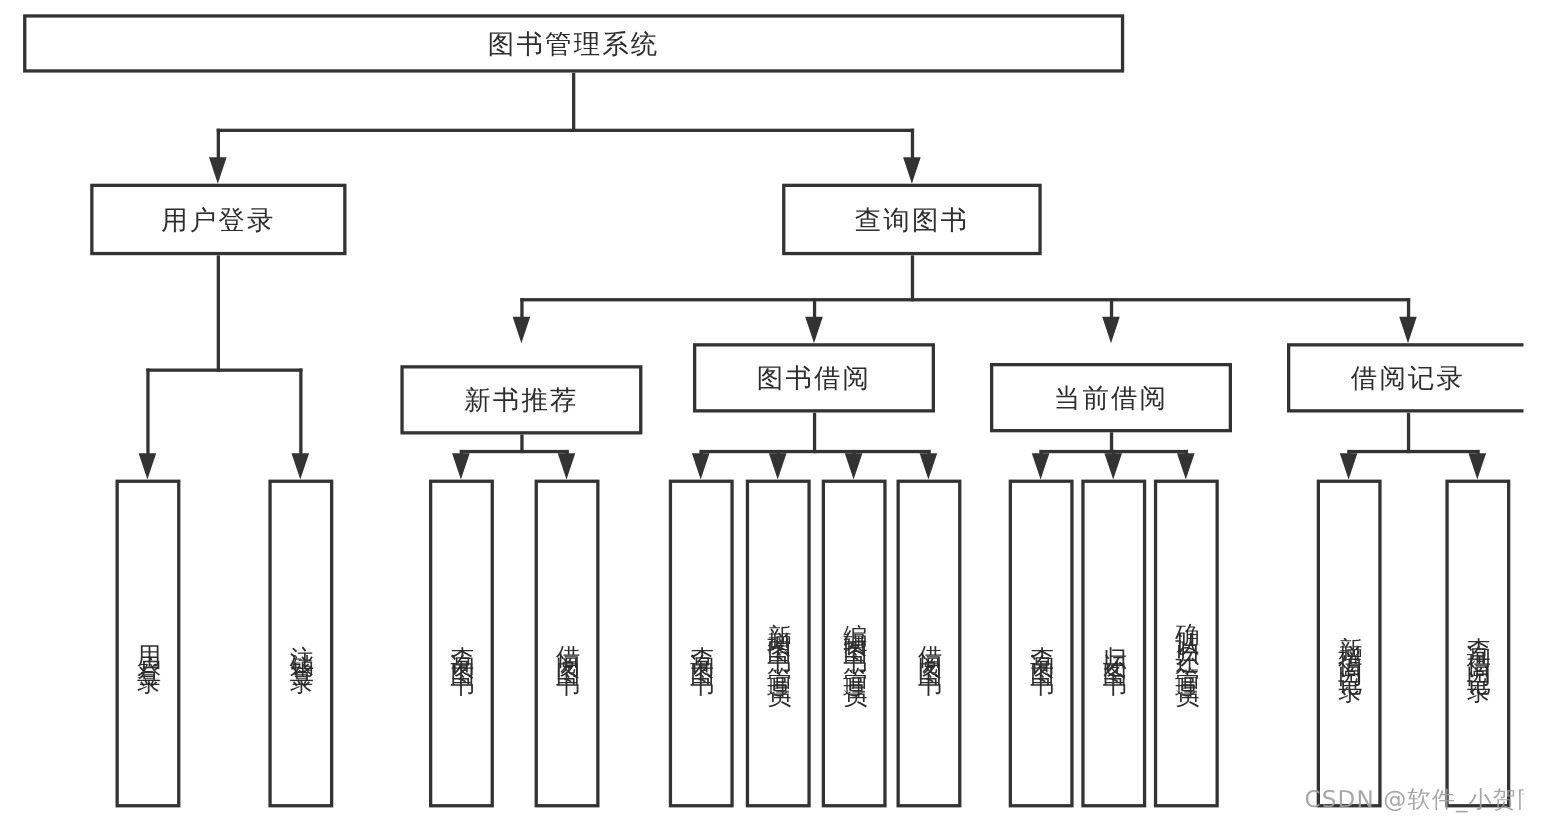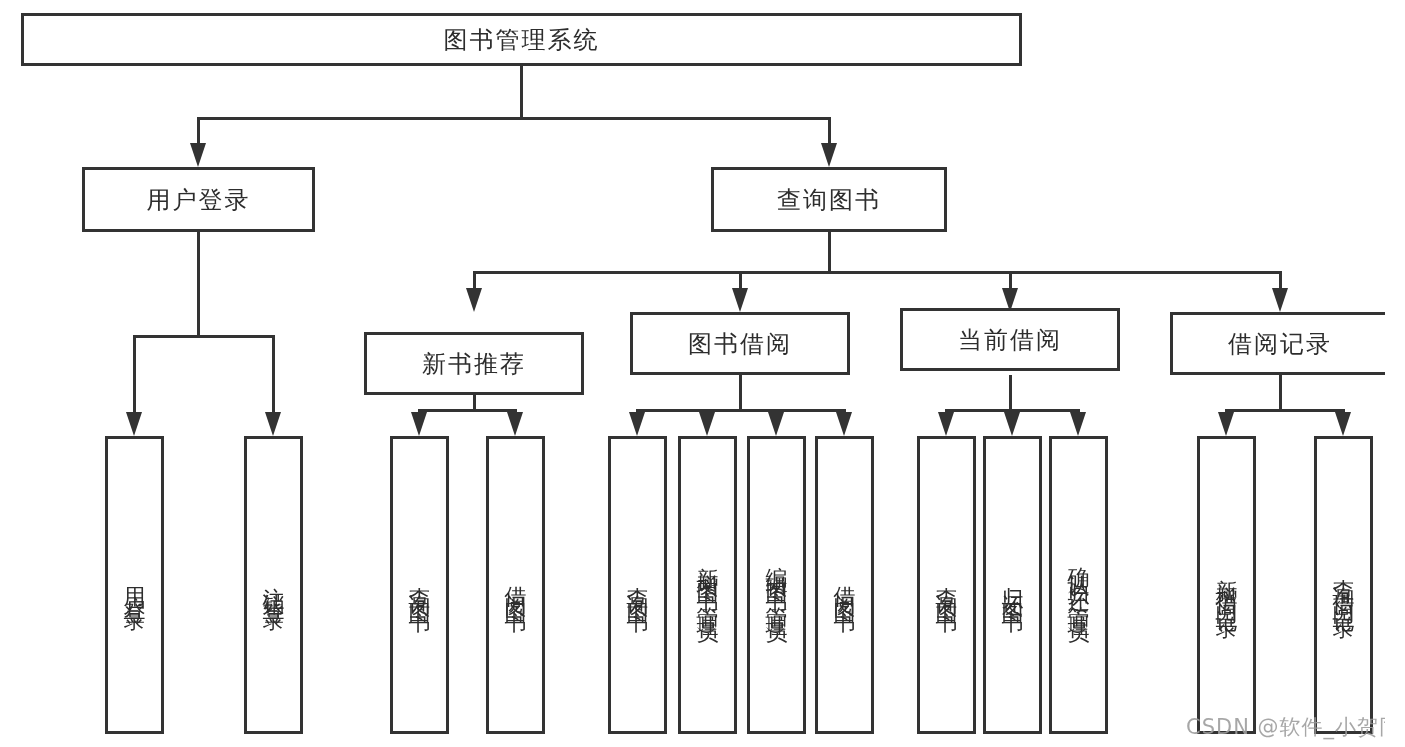--- a/index.html
+++ b/index.html
@@ -79,21 +79,21 @@
   <div class="box hbox" style="left:711px; top:167px; width:236px; height:65px;">
     <span>查询图书</span>
   </div>
 
   <div class="box hbox" style="left:364px; top:312px; width:220px; height:63px;margin-top:20px;">
     <span>新书推荐</span>
   </div>
   <div class="box hbox" style="left:630px; top:312px; width:220px; height:63px;">
     <span>图书借阅</span>
   </div>
-  <div class="box hbox" style="left:900px; top:308px; width:220px; height:63px;">
+  <div class="box hbox" style="left:900px; top:330px; width:220px; height:63px;">
     <span>当前借阅</span>
   </div>
   <div class="box hbox" style="left:1170px; top:312px; width:220px; height:63px;">
     <span>借阅记录</span>
   </div>
 
   <div class="box leaf" style="left:105px;">
     <span>用户登录</span>
   </div>
   <div class="box leaf" style="left:244px;">

